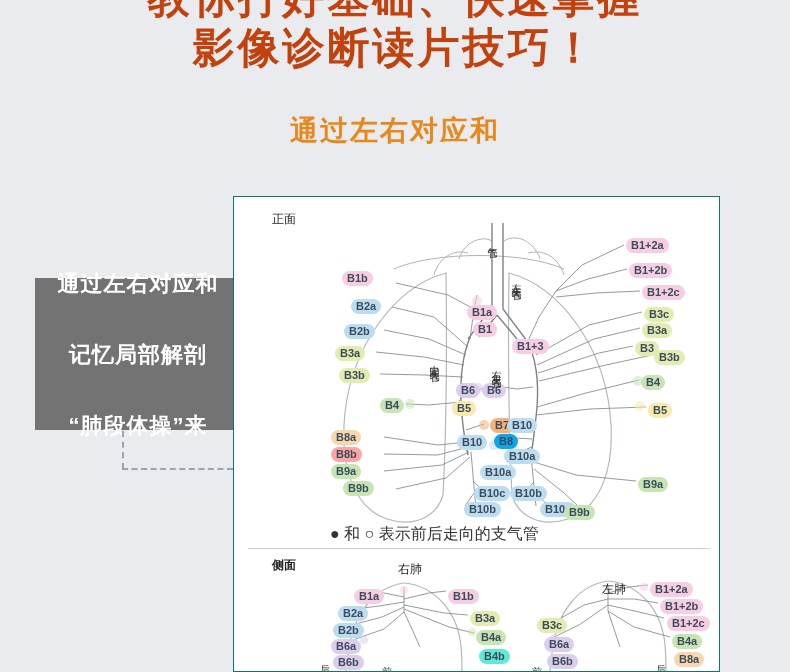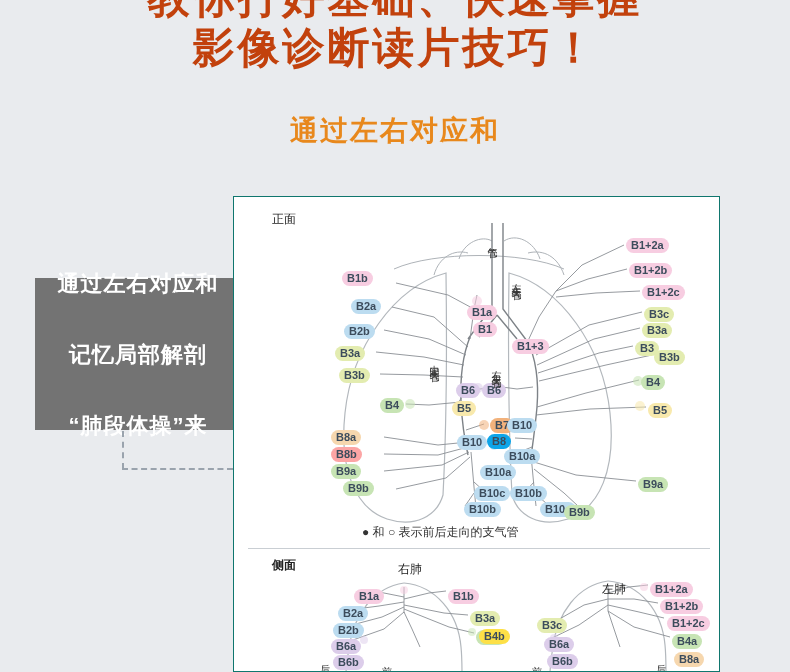--- a/index.html
+++ b/index.html
@@ -31,21 +31,21 @@
     position:absolute;left:233px;top:196px;width:487px;height:476px;
     background:#ffffff;overflow:hidden;border:1px solid #0f766e;box-sizing:border-box;
   }
   .corner-label{position:absolute;font-size:12px;color:#222;}
   .front-label{left:38px;top:14px;}
   .side-label{left:38px;top:360px;font-weight:bold;}
   .lung-title{position:absolute;font-size:12px;color:#222;width:60px;text-align:center;}
   .lung-title.r{left:146px;top:364px;}
   .lung-title.l{left:350px;top:384px;}
   .divider{position:absolute;left:14px;width:462px;top:351px;border-top:1px solid #c9ced3;}
-  .note{position:absolute;left:128px;top:327px;font-size:12px;color:#333;}
+  .note{position:absolute;left:96px;top:327px;font-size:16px;color:#333;}
   .labels-layer{position:absolute;left:0;top:0;width:487px;height:476px;}
   .pill{
     position:absolute;font-size:11px;font-weight:bold;color:#3c4c5c;
     padding:1px 5px;border-radius:8px;line-height:13px;white-space:nowrap;
   }
   .pill.txt{background:none !important;font-weight:normal;color:#333;font-size:10px;padding:0;}
   .pill.vert{writing-mode:vertical-rl;letter-spacing:2px;line-height:12px;}
   .tree-svg{position:absolute;left:0;top:0;}
 </style>
 </head>
@@ -194,21 +194,21 @@
       <span class="pill" style="left: 97px; top: 267px; background: rgb(199, 228, 180);">B9a</span>
       <span class="pill" style="left: 109px; top: 284px; background: rgb(199, 228, 180);">B9b</span>
       <span class="pill" style="left: 233px; top: 108px; background: rgb(247, 205, 225);">B1a</span>
       <span class="pill" style="left: 239px; top: 125px; background: rgb(247, 205, 225);">B1</span>
       <span class="pill" style="left: 278px; top: 142px; background: rgb(247, 205, 225);">B1+3</span>
       <span class="pill" style="left: 222px; top: 186px; background: rgb(220, 205, 234);">B6</span>
       <span class="pill" style="left: 248px; top: 186px; background: rgb(220, 205, 234);">B6</span>
       <span class="pill" style="left: 218px; top: 204px; background: rgb(248, 233, 172);">B5</span>
       <span class="pill" style="left: 256px; top: 221px; background: rgb(242, 178, 124);">B7</span>
       <span class="pill" style="left: 273px; top: 221px; background: rgb(188, 220, 240);">B10</span>
-      <span class="pill" style="left: 253px; top: 237px; background: #0ea5e9;">B8</span>
+      <span class="pill" style="left: 260px; top: 237px; background: #0ea5e9;">B8</span>
       <span class="pill" style="left: 223px; top: 238px; background: rgb(188, 220, 240);">B10</span>
       <span class="pill" style="left: 270px; top: 252px; background: rgb(188, 220, 240);">B10a</span>
       <span class="pill" style="left: 246px; top: 268px; background: rgb(188, 220, 240);">B10a</span>
       <span class="pill" style="left: 240px; top: 289px; background: rgb(188, 220, 240);">B10c</span>
       <span class="pill" style="left: 276px; top: 289px; background: rgb(188, 220, 240);">B10b</span>
       <span class="pill" style="left: 230px; top: 305px; background: rgb(188, 220, 240);">B10b</span>
       <span class="pill" style="left: 306px; top: 305px; background: rgb(188, 220, 240);">B10c</span>
       <span class="pill" style="left: 330px; top: 308px; background: rgb(199, 228, 180);">B9b</span>
       <span class="pill" style="left: 404px; top: 280px; background: rgb(199, 228, 180);">B9a</span>
       <span class="pill" style="left: 392px; top: 41px; background: rgb(247, 205, 225);">B1+2a</span>
@@ -227,21 +227,21 @@
     </div>
   <div class="labels-layer">
       <span class="pill" style="left: 120px; top: 392px; background: rgb(247, 205, 225);">B1a</span>
       <span class="pill" style="left: 214px; top: 392px; background: rgb(247, 205, 225);">B1b</span>
       <span class="pill" style="left: 104px; top: 409px; background: rgb(188, 220, 240);">B2a</span>
       <span class="pill" style="left: 99px; top: 426px; background: rgb(188, 220, 240);">B2b</span>
       <span class="pill" style="left: 97px; top: 442px; background: rgb(220, 205, 234);">B6a</span>
       <span class="pill" style="left: 99px; top: 458px; background: rgb(220, 205, 234);">B6b</span>
       <span class="pill" style="left: 236px; top: 414px; background: rgb(227, 236, 176);">B3a</span>
       <span class="pill" style="left: 242px; top: 433px; background: rgb(199, 228, 180);">B4a</span>
-      <span class="pill" style="left: 245px; top: 432px; background: #fde047;">B4b</span>
+      <span class="pill" style="left: 245px; top: 452px; background: #5eead4;">B4b</span>
       <span class="pill txt" style="left: 86px; top: 466px;">后</span>
       <span class="pill txt" style="left: 148px; top: 468px;">前</span>
       <span class="pill" style="left: 416px; top: 385px; background: rgb(247, 205, 225);">B1+2a</span>
       <span class="pill" style="left: 426px; top: 402px; background: rgb(247, 205, 225);">B1+2b</span>
       <span class="pill" style="left: 433px; top: 419px; background: rgb(247, 205, 225);">B1+2c</span>
       <span class="pill" style="left: 303px; top: 421px; background: rgb(227, 236, 176);">B3c</span>
       <span class="pill" style="left: 310px; top: 440px; background: rgb(220, 205, 234);">B6a</span>
       <span class="pill" style="left: 313px; top: 457px; background: rgb(220, 205, 234);">B6b</span>
       <span class="pill" style="left: 438px; top: 437px; background: rgb(199, 228, 180);">B4a</span>
       <span class="pill" style="left: 440px; top: 455px; background: rgb(246, 215, 174);">B8a</span>

